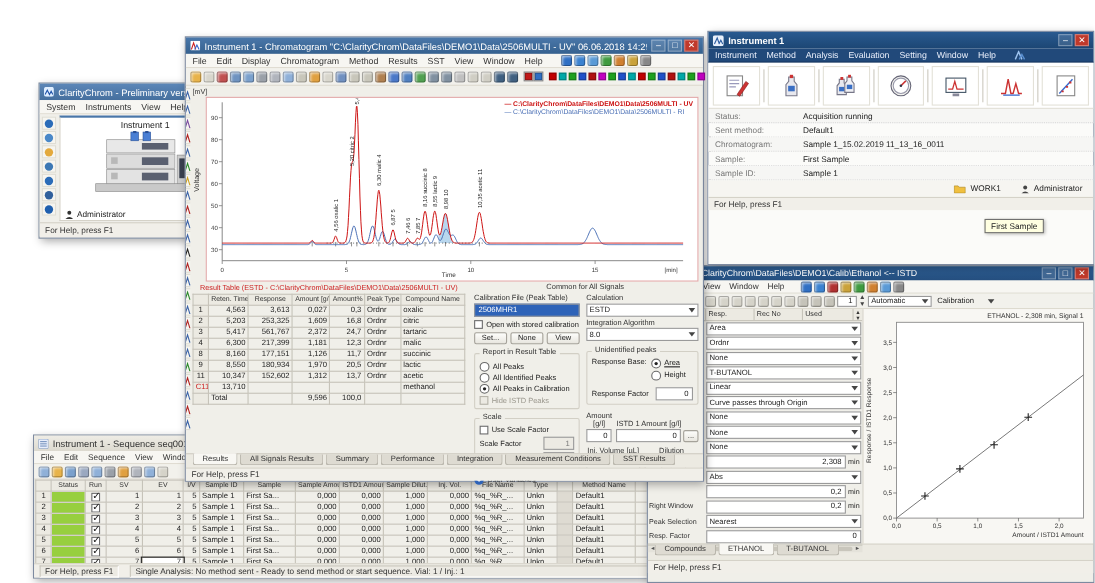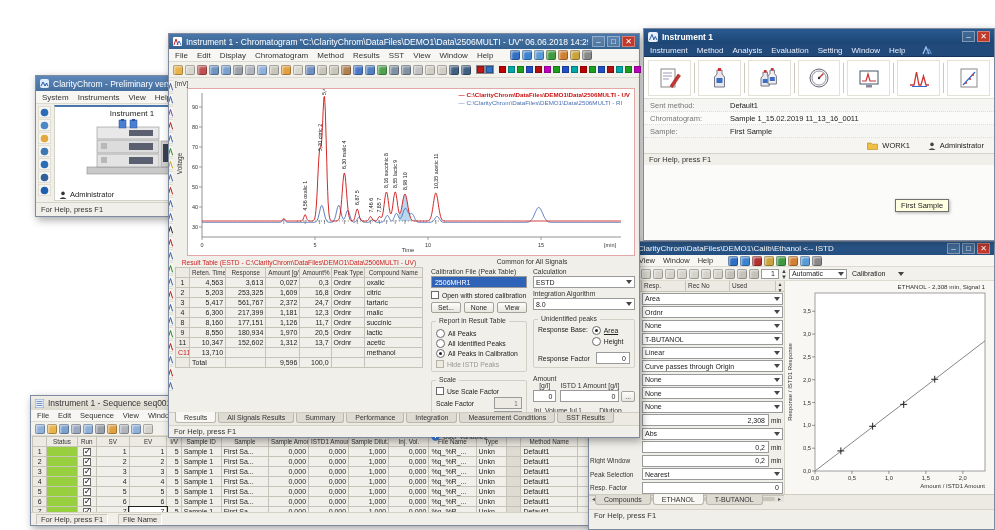--- a/index.html
+++ b/index.html
@@ -369,20 +369,21 @@
             <td></td>
             <td style="text-align: center;"><span class="cb on"></span></td>
             <td style="text-align: center;"><span class="cb"></span></td>
             <td style="text-align: center;"><span class="cb"></span></td>
           </tr>
         </tbody>
       </table>
   </div>
   <div class="statusbar" style="position:absolute;bottom:0;left:0;right:0;">
     <span class="sunken">For Help, press F1</span>
+    <span class="sunken" style="flex:1;overflow:hidden;">Single Analysis: No method sent - Ready to send method or start sequence. Vial: 1 / Inj.: 1</span>
     <span class="sunken">File Name</span>
   </div>
 </div>
 
 <div class="window" id="win-calib" style="left:588px;top:241px;width:407px;height:289px;z-index:3;">
   <div class="titlebar tb-calib" style="height:13px;font-size:8px;">
     <span class="ttext">alibration C:\ClarityChrom\DataFiles\DEMO1\Calib\Ethanol &lt;--  ISTD</span>
     <div class="tbtns">
       <span class="tbtn">–</span>
       <span class="tbtn">□</span>
@@ -1226,30 +1227,38 @@
       <div class="bigbtn">
         <svg width="24" height="24" viewBox="0 0 24 24">
           <rect x="4" y="3" width="16" height="18" fill="#fff" stroke="#888"></rect>
           <path d="M6 19 L18 6" stroke="#36c" stroke-width="1.2"></path>
           <path d="M8 17 l2 0 M12 13 l2 0 M15 9 l2 0" stroke="#c33" stroke-width="1.6"></path>
         </svg>
       </div>
     </div>
   <div id="instRows">
       <div class="inforow">
+        <span class="k">Status:</span>
+        <span>Acquisition running</span>
+      </div>
+      <div class="inforow">
         <span class="k">Sent method:</span>
         <span>Default1</span>
       </div>
       <div class="inforow">
         <span class="k">Chromatogram:</span>
         <span>Sample 1_15.02.2019 11_13_16_0011</span>
       </div>
       <div class="inforow">
         <span class="k">Sample:</span>
         <span>First Sample</span>
+      </div>
+      <div class="inforow">
+        <span class="k">Sample ID:</span>
+        <span>Sample 1</span>
       </div>
     </div>
   <div style="display:flex;justify-content:flex-end;gap:18px;align-items:center;padding:2px 10px;height:15px;background:#f6f5f1;">
     <span style="display:flex;align-items:center;gap:4px;">
       <svg width="11" height="9" viewBox="0 0 11 9">
           <path d="M0.5 2 h3.5 l1 1.2 h5.5 v5.3 h-10 z" fill="#f0c040" stroke="#b08820" stroke-width="0.6"></path>
         </svg>
       <span style="font-size:7.5px;">WORK1</span>
     </span>
     <span style="display:flex;align-items:center;gap:4px;">

